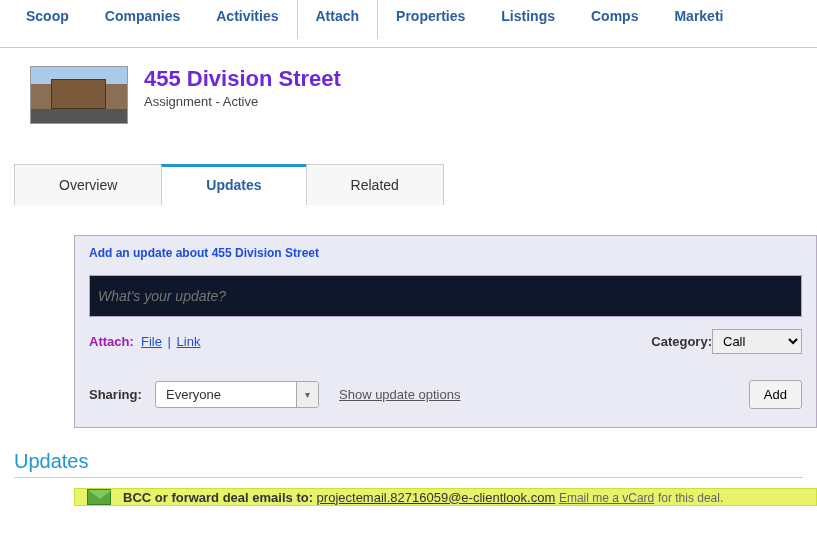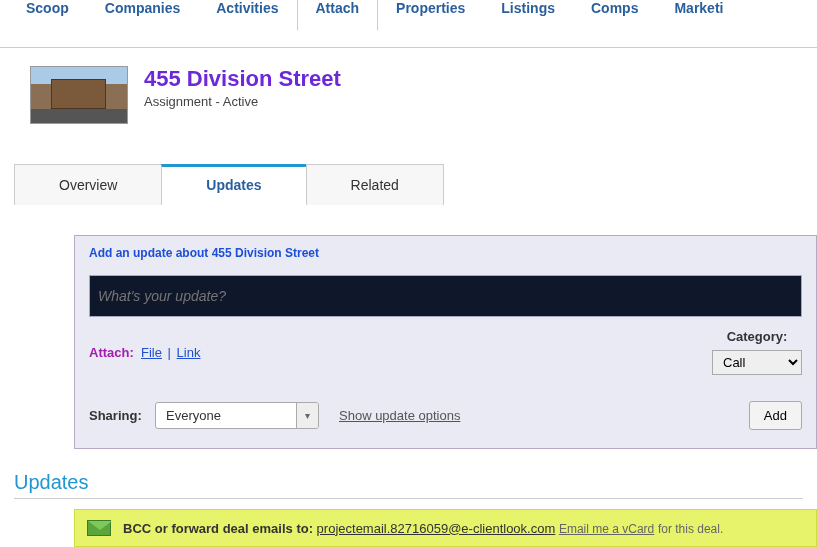--- a/index.html
+++ b/index.html
@@ -7,21 +7,21 @@
     font-family: "Segoe UI", Tahoma, Arial, sans-serif;
     font-size: 13px;
     background: #fff;
     color: #333;
     width: 817px;
   }
   
   .top-tabs {
     display: flex;
     border-bottom: 1px solid #ccc;
-    padding: 17px 8px;
+    padding: 9px 8px;
     height: 48px;
     align-items: flex-end;
   }
   .top-tab {
     padding: 14px 18px;
     color: #2a5f9e;
     font-weight: 600;
     font-size: 14px;
     cursor: pointer;
     position: relative;
@@ -96,21 +96,21 @@
     font-size:14px;
     font-style:italic;
     color:#888;
     background:#0f172a;
   }
   .attach-row { margin-top:12px; display:flex; align-items:center; justify-content:space-between;}
   .attach-left { font-size:13px; }
   .attach-left b { color:#a21caf; }
   .attach-left a { color:#1f4fd1; text-decoration:underline; cursor:pointer; }
   .attach-left .sep { color:#1f4fd1; margin:0 2px;}
-  .cat-right { display:flex; align-items:center; gap:6px;flex-direction:column;}
+  .cat-right { display:flex; align-items:center; }
   .cat-right select { padding:3px 6px; font-size:13px; min-width:90px; border:1px solid #aaa;}
   .sharing-row {
     margin-top:26px; display:flex; align-items:center; gap:10px;
   }
   .sharing-row .lbl { font-weight:700; font-size:13px; min-width:56px;}
   .everyone-wrap {
     display:flex; border:1px solid #aaa; border-radius:3px; overflow:hidden; background:#fff;
   }
   .everyone-wrap .disp { padding:5px 10px; font-size:13px; min-width:140px;}
   .everyone-wrap .caret { width:22px; background:#eee; border-left:1px solid #aaa; display:flex; align-items:center; justify-content:center; font-size:10px; color:#666;}
@@ -123,21 +123,21 @@
   
   .updates-h {
     color:#2196d1; font-size:20px; font-weight:400;
     margin:22px 0 4px 14px;
   }
   .updates-hr { border:0; border-top:1px solid #ccc; margin:2px 14px 0 14px;}
   .bcc-bar {
     margin:10px 0 0 74px;
     background:#e6f36b;
     border:1px solid #cddf3a;
-    padding:10px 12px;
+    padding:0 12px;
     display:flex; align-items:center; gap:12px;
     font-size:13px;
     width: calc(100% - 74px);
   }
   .mail-icon {
     width:24px; height:16px;
     background:#5aa63a;
     position:relative;
     border:1px solid #3f7a26;
   }

